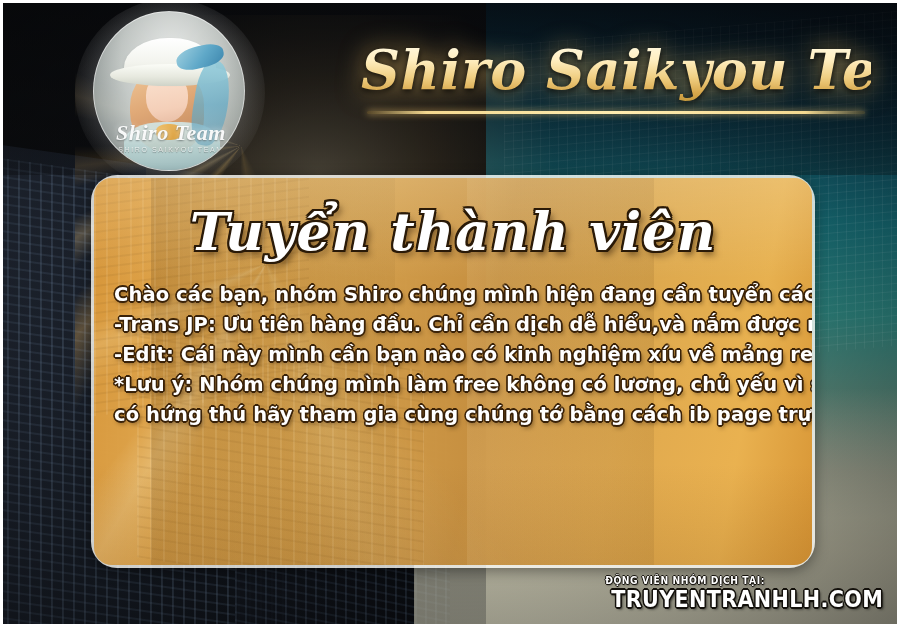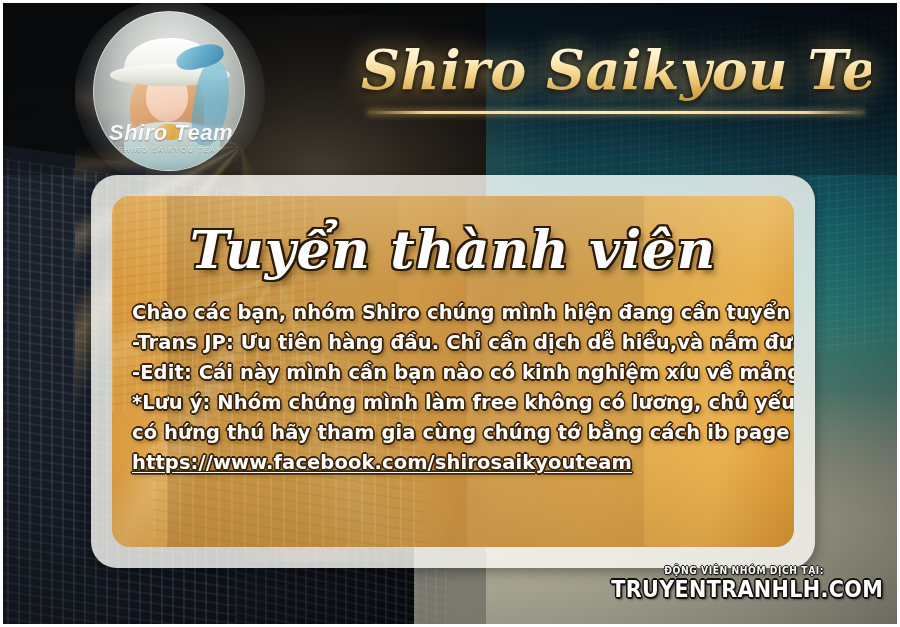--- a/index.html
+++ b/index.html
@@ -186,21 +186,21 @@
     background:linear-gradient(175deg,rgba(214,232,230,.92) 0%,rgba(178,208,208,.86) 60%,rgba(150,186,190,.80) 100%);
   }
   .g-bow{
     position:absolute;left:62px;top:112px;width:26px;height:16px;
     border-radius:44%;
     background:linear-gradient(135deg,#f0c068,#d79a38);
   }
   .logo-wordmark{
     position:absolute;left:0;width:154px;top:108px;
     text-align:center;
-    font-family:Liberation Sans, sans-serif;
+    font-family:Liberation Serif, serif;
     font-style:italic;font-weight:700;font-size:22px;
     color:rgba(255,255,255,.94);
     letter-spacing:.5px;
     text-shadow:0 1px 2px rgba(90,100,100,.75),0 0 6px rgba(255,255,255,.55);
   }
   .logo-subline{
     position:absolute;left:0;width:154px;top:134px;
     text-align:center;
     font-family:"Liberation Sans",sans-serif;
     font-size:7px;letter-spacing:1.6px;
@@ -235,21 +235,21 @@
       rgba(214,166,72,.25) 100%);
     box-shadow:0 0 7px rgba(255,208,116,.75);
     border-radius:2px;
   }
 
   
   #panel{
     position:absolute;left:88px;top:172px;width:724px;height:393px;
     border-radius:26px;
     background:rgba(252,252,248,.80);
-    padding:21px;
+    padding:3px;
     box-sizing:border-box;
     box-shadow:0 3px 14px rgba(0,0,0,.40);
   }
   #panel-inner{
     position:relative;
     width:100%;height:100%;
     border-radius:18px;
     overflow:hidden;
     background:
       linear-gradient(100deg,
@@ -339,22 +339,22 @@
       -1.2px -1.2px 0 #3a2208, 1.2px -1.2px 0 #3a2208,
       -1.2px 1.2px 0 #3a2208, 1.2px 1.2px 0 #3a2208,
       2px 3px 4px rgba(46,26,6,.55);
   }
   .body-line{white-space:nowrap;}
   .body-line.center{text-align:center;}
   .body-line.link{text-decoration:underline;text-underline-offset:3px;}
 
   
   #footer-credit{
-    position:absolute;right:14px;bottom:22px;
-    text-align:center;
+    position:absolute;right:14px;bottom:12px;
+    text-align:left;
   }
   #credit-kicker{
     font-family:"DejaVu Sans",sans-serif;
     font-weight:700;
     font-size:10px;
     letter-spacing:.6px;
     color:#ffffff;
     transform:scaleX(.92);
     transform-origin:right center;
     text-shadow:
@@ -430,21 +430,20 @@
       <div class="panel-tex panel-sheen"></div>
 
       <div id="panel-content">
         <div id="headline">Tuyển thành viên</div>
         <div id="body-lines">
             <div class="body-line center">Chào các bạn, nhóm Shiro chúng mình hiện đang cần tuyển các vị trí sau:</div>
             <div class="body-line">-Trans JP: Ưu tiên hàng đầu. Chỉ cần dịch dễ hiểu,và nắm được mạch truyện.</div>
             <div class="body-line">-Edit: Cái này mình cần bạn nào có kinh nghiệm xíu về mảng redraw, nếu biết clean</div>
             <div class="body-line">*Lưu ý: Nhóm chúng mình làm free không có lương, chủ yếu vì sở thích nên bạn nào</div>
             <div class="body-line">có hứng thú hãy tham gia cùng chúng tớ bằng cách ib page trực tiếp.</div>
-            <div class="body-line link">https://www.facebook.com/shirosaikyouteam</div>
           </div>
       </div>
     </div>
   </div>
 
   <div id="footer-credit">
     <div id="credit-kicker">ĐỘNG VIÊN NHÓM DỊCH TẠI:</div>
     <div id="credit-site">TRUYENTRANHLH.COM</div>
   </div>
 

